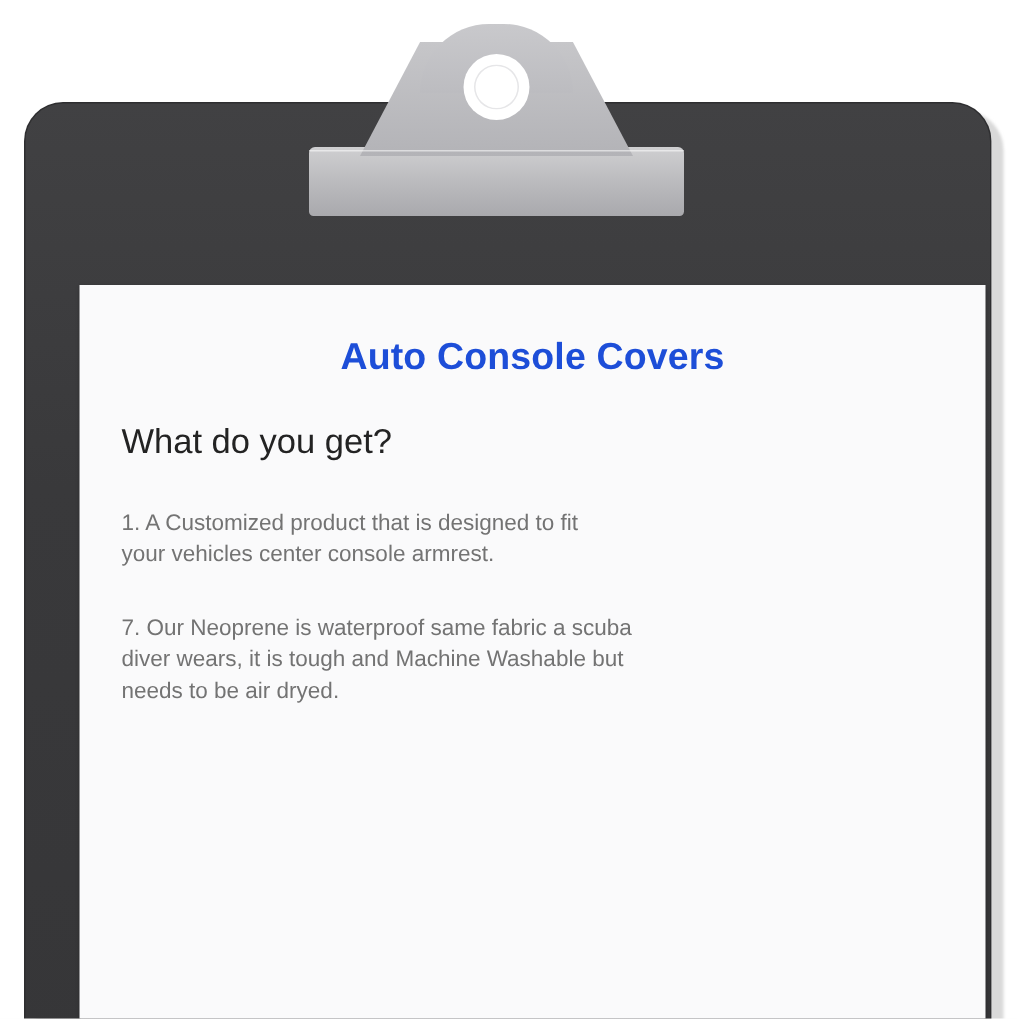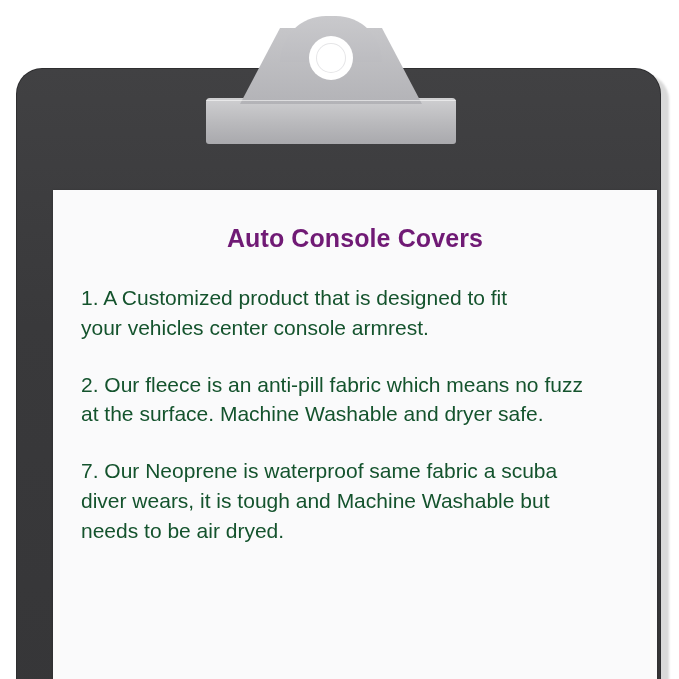--- a/index.html
+++ b/index.html
@@ -127,65 +127,64 @@
     top: 0;
     width: 604px;
     padding: 0 28px;
     box-sizing: border-box;
   }
   .doc-title {
     margin: 34px 0 0 0;
     text-align: center;
     font-size: 25px;
     font-weight: bold;
-    color: #701a75;
+    color: #1d4ed8;
     letter-spacing: 0.1px;
   }
   .doc-subtitle {
     margin: 28px 0 0 0;
     font-size: 23px;
     font-weight: normal;
     color: #232323;
   }
   .doc-list {
     margin: 0;
     padding: 0;
     list-style: none;
   }
   .doc-item {
     margin-top: 27px;
-    font-size: 21px;
+    font-size: 15px;
     line-height: 1.42;
-    color: #14532d;
+    color: #737373;
     white-space: pre-line;
   }
   .doc-item.first {
     margin-top: 30px;
   }
 </style>
 </head>
 <body>
 
 <div class="scene">
 
   <div class="board-shadow"></div>
 
   <div class="board">
 
     <div class="paper">
       <div class="doc">
 
         <h1 class="doc-title">Auto Console Covers</h1>
 
+        <h2 class="doc-subtitle">What do you get?</h2>
 
         <ul class="doc-list">
           <li class="doc-item first">1. A Customized product that is designed to fit
 your vehicles center console armrest.</li>
-          <li class="doc-item">2. Our fleece is an anti-pill fabric which means no fuzz
-at the surface. Machine Washable and dryer safe.</li>
           <li class="doc-item">7. Our Neoprene is waterproof same fabric a scuba
 diver wears, it is tough and Machine Washable but
 needs to be air dryed.</li>
 
         </ul>
 
       </div>
     </div>
 
   </div>

